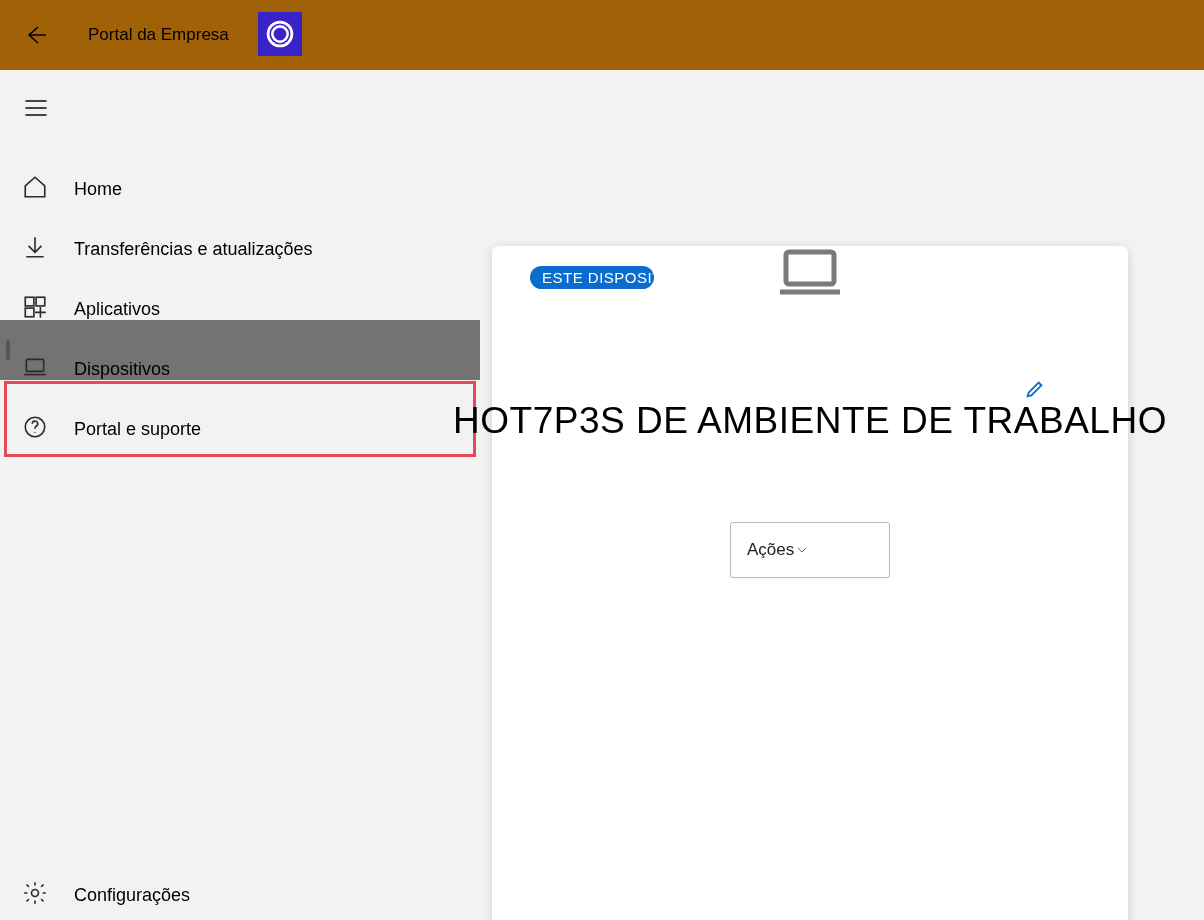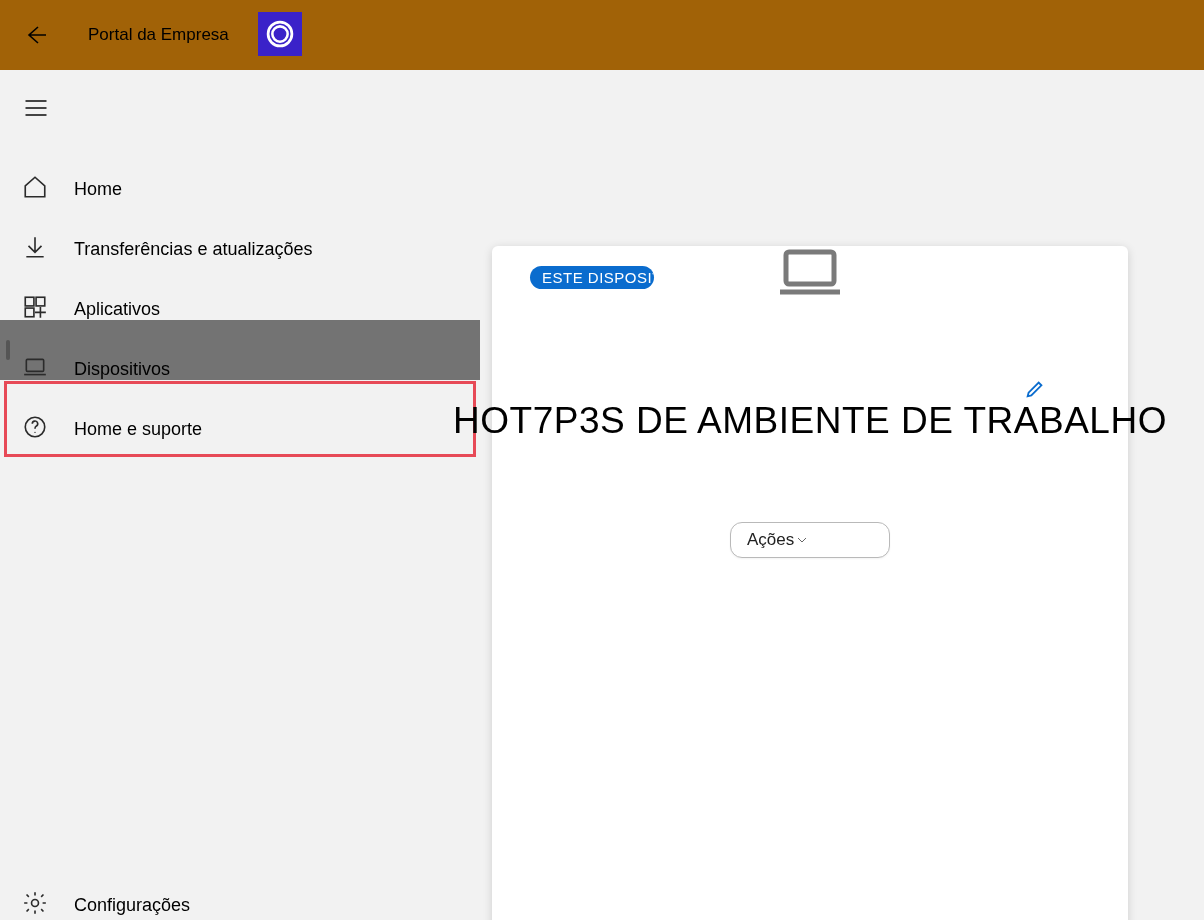--- a/index.html
+++ b/index.html
@@ -68,21 +68,21 @@
     left: 4px;
     width: 472px;
     top: 311px;
     height: 76px;
     border: 3px solid #e74a57;
     pointer-events: none;
   }
 
   .sidebar-footer {
     margin-top: auto;
-    padding-bottom: 4px;
+    padding-bottom: 14px;
   }
 
   
   .main {
     flex: 1;
     padding: 30px 30px 30px 12px;
   }
   .card {
     width: 636px;
     height: 686px;
@@ -132,23 +132,23 @@
     height: 22px;
     stroke: #0a6cce;
     stroke-width: 2;
     fill: none;
     cursor: pointer;
   }
 
   .actions-dropdown {
     margin: 80px auto 0 auto;
     width: 160px;
-    height: 36px;
+    height: 56px;
     border: 1px solid #b9b9b9;
-    border-radius: 12px;
+    border-radius: 3px;
     background: #fff;
     display: flex;
     align-items: center;
     justify-content: flex-start;
     padding: 0 16px 0 16px;
     cursor: pointer;
     font-size: 17px;
     color: #222;
     box-shadow: 0 1px 2px rgba(0,0,0,0.05);
   }
@@ -212,21 +212,21 @@
       </svg>
       <span class="label">Dispositivos</span>
     </div>
 
     <div class="nav-item">
       <svg class="icon" viewBox="0 0 24 24">
         <circle cx="12" cy="12" r="9"></circle>
         <path d="M9.5 9 a2.5 2.5 0 1 1 3.5 2.3 c-1 .5 -1 1.2 -1 2.2"></path>
         <circle cx="12" cy="17" r="0.6" fill="#2b2b2b" stroke="none"></circle>
       </svg>
-      <span class="label">Home e suporte</span>
+      <span class="label">Portal e suporte</span>
     </div>
 
     <div class="highlight-box"></div>
 
     <div class="sidebar-footer">
       <div class="nav-item">
         <svg class="icon" viewBox="0 0 24 24">
           <circle cx="12" cy="12" r="3.2"></circle>
           <path d="M12 2v3M12 19v3M4.2 4.2l2.1 2.1M17.7 17.7l2.1 2.1M2 12h3M19 12h3M4.2 19.8l2.1-2.1M17.7 6.3l2.1-2.1"></path>
         </svg>

